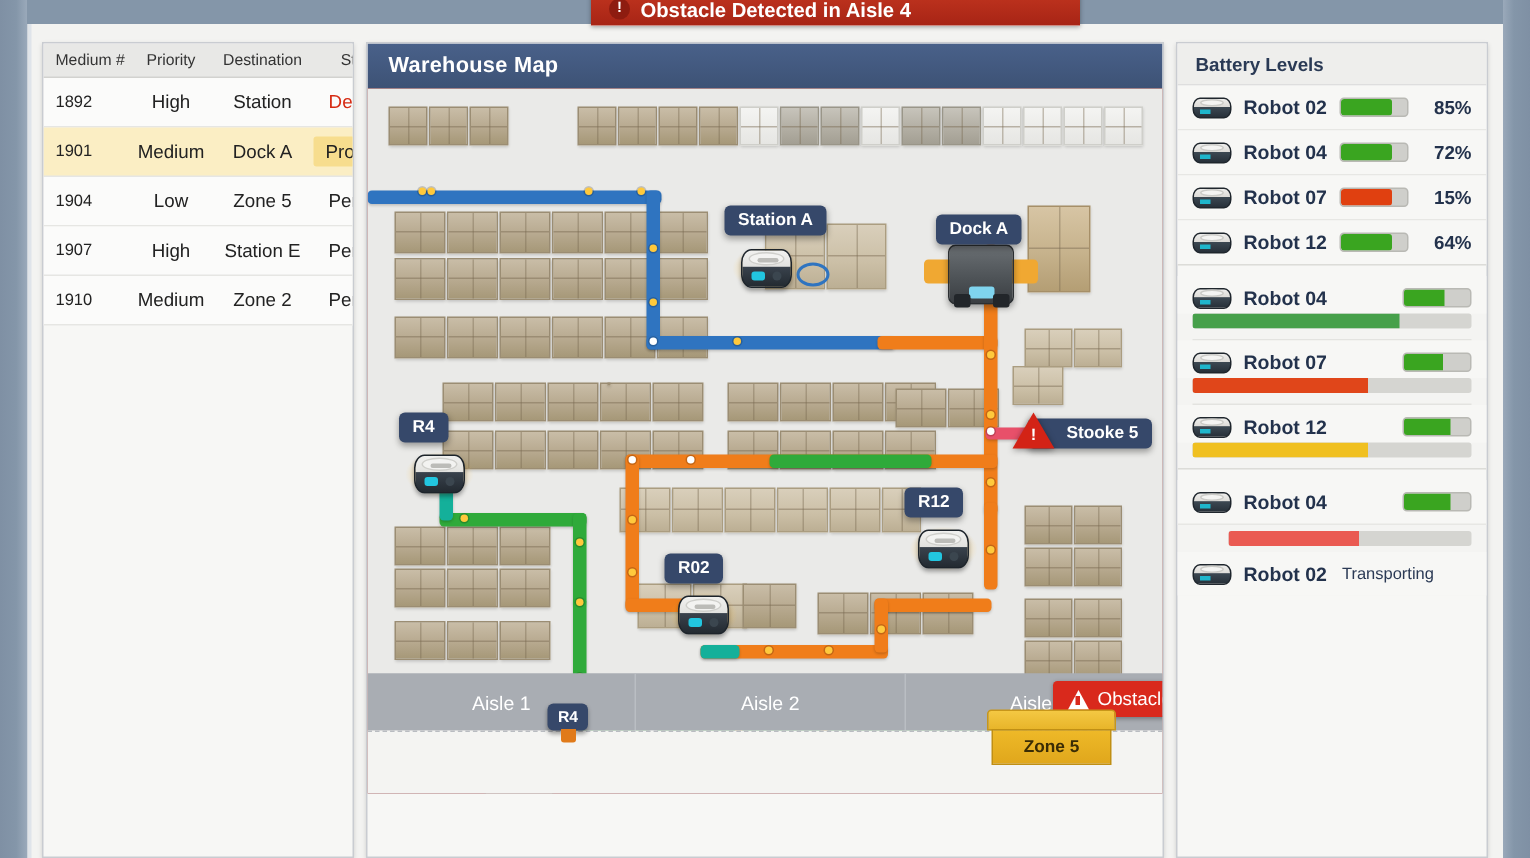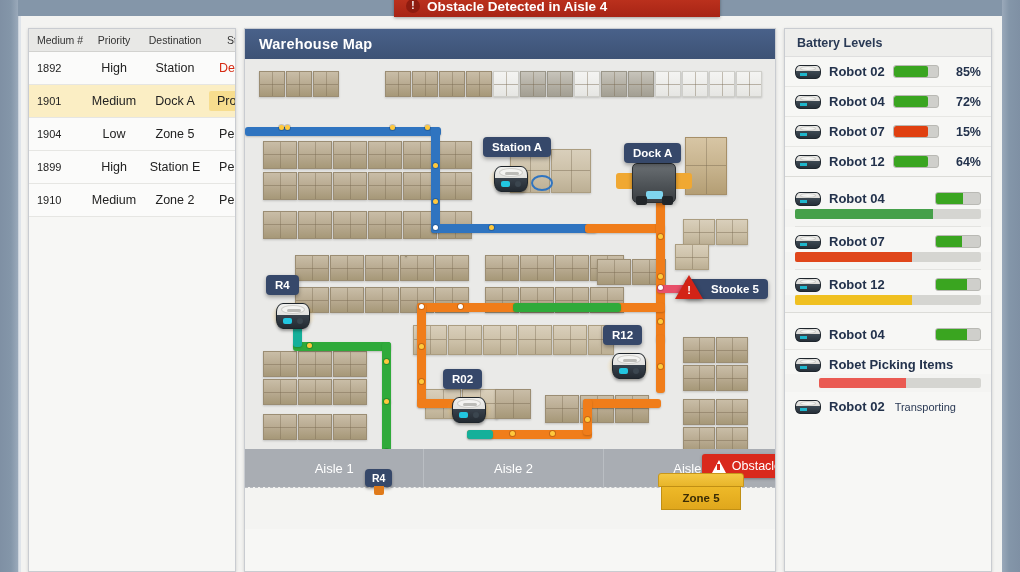--- a/index.html
+++ b/index.html
@@ -399,21 +399,21 @@
         <div class="c-dest">Dock A</div>
         <div class="c-stat progress">Progress</div>
       </div>
       <div class="trow">
         <div class="c-order">1904</div>
         <div class="c-pri">Low</div>
         <div class="c-dest">Zone 5</div>
         <div class="c-stat">Pending</div>
       </div>
       <div class="trow">
-        <div class="c-order">1899</div>
+        <div class="c-order">1907</div>
         <div class="c-pri">High</div>
         <div class="c-dest">Station E</div>
         <div class="c-stat">Pending</div>
       </div>
       <div class="trow">
         <div class="c-order">1910</div>
         <div class="c-pri">Medium</div>
         <div class="c-dest">Zone 2</div>
         <div class="c-stat">Pending</div>
       </div>
@@ -808,28 +808,20 @@
             <i class="rb"></i>
             <i class="rt"></i>
             <i class="rl"></i>
           </span>
         <span class="rname">Robot 04</span>
         <span class="mini-bar">
             <i style="width:70%;background:#3aa520"></i>
           </span>
       </div>
       <div>
-        <div class="rrow" style="border-bottom:none;padding-bottom:1px;">
-          <span class="ricon">
-              <i class="rb"></i>
-              <i class="rt"></i>
-              <i class="rl"></i>
-            </span>
-          <span class="rname">Robet Picking Items</span>
-        </div>
         <div class="inline-track">
             <i style="width:54%;background:#ea5a52"></i>
           </div>
       </div>
       <div class="rrow">
         <span class="ricon">
             <i class="rb"></i>
             <i class="rt"></i>
             <i class="rl"></i>
           </span>

